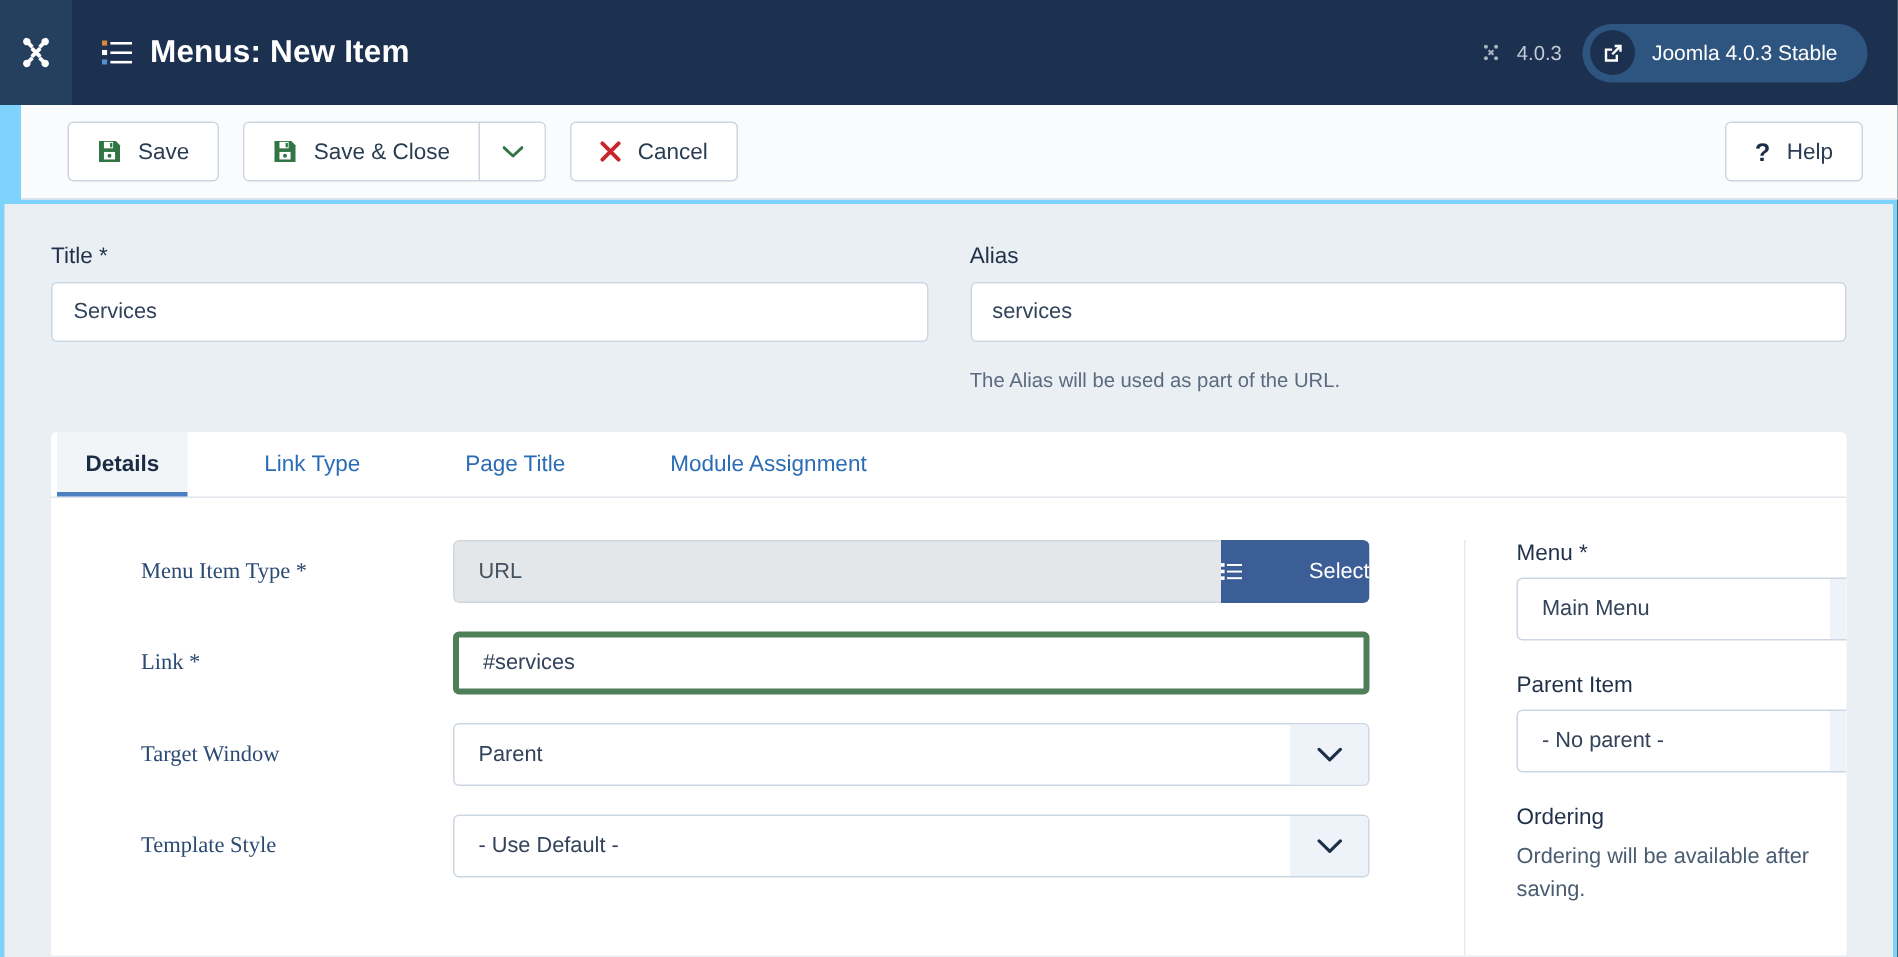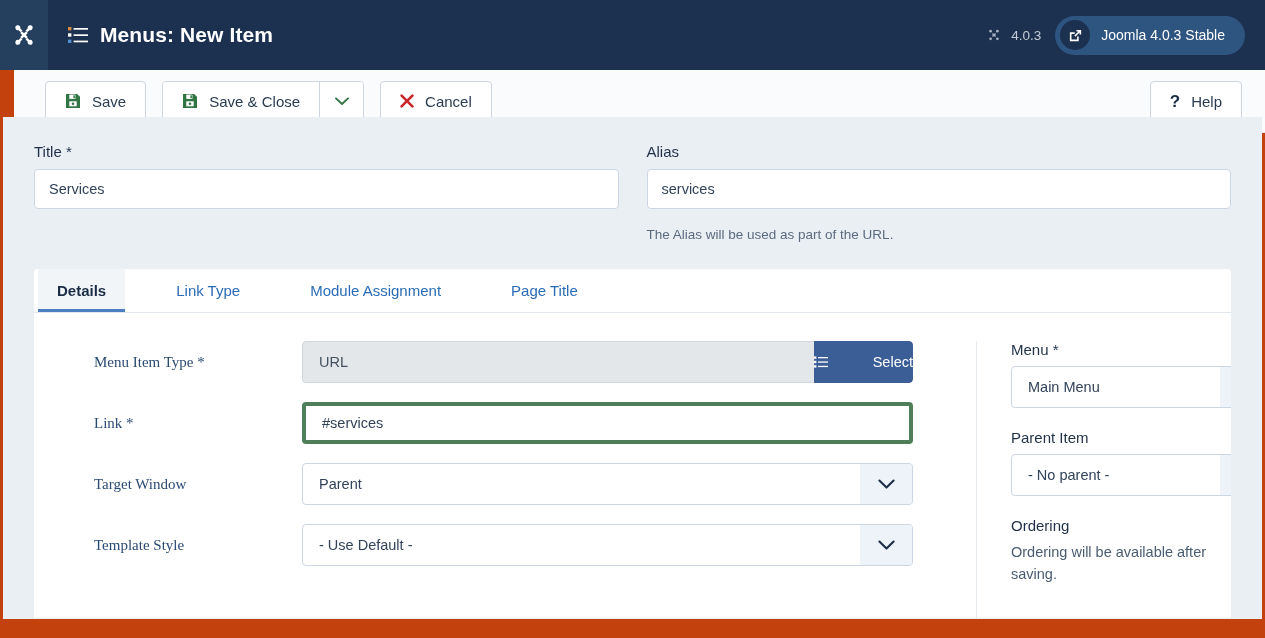--- a/index.html
+++ b/index.html
@@ -9,21 +9,21 @@
     height: 638px;
     overflow: hidden;
     font-family: "Liberation Sans", sans-serif;
     background: #000000;
   }
 
   #app {
     position: relative;
     width: 1265px;
     height: 638px;
-    background: #c2410c;
+    background: #7dd3fc;
   }
 
   
   .header {
     position: absolute;
     top: 0; left: 0;
     width: 1265px;
     height: 70px;
     background: #1c3050;
     display: flex;
@@ -148,21 +148,21 @@
     cursor: pointer;
   }
   .save-icon { width: 16px; height: 16px; display: block; }
   .x-icon { width: 14px; height: 14px; display: block; }
   .q-mark { font-size: 17px; font-weight: bold; color: #1a2c44; line-height: 1; }
   .caret-green { width: 14px; height: 9px; display: block; }
 
   
   .body-area {
     position: absolute;
-    top: 117px; left: 3px;
+    top: 136px; left: 3px;
     width: 1259px;
     height: 502px;
     background: #eaeff4;
     overflow: hidden;
   }
 
   .top-fields {
     display: flex;
     gap: 28px;
     padding: 26px 31px 0 31px;
@@ -515,24 +515,24 @@
     <div class="panel">
 
       <div class="tabs">
         <div class="tab active">
           <span>Details</span>
         </div>
         <div class="tab">
           <span>Link Type</span>
         </div>
         <div class="tab">
+          <span>Page Title</span>
+        </div>
+        <div class="tab">
           <span>Module Assignment</span>
-        </div>
-        <div class="tab">
-          <span>Page Title</span>
         </div>
       </div>
 
       <div class="panel-body">
 
         <div class="col-main">
 
           <div class="row">
             <div class="row-label">Menu Item Type *</div>
             <div class="row-control">

